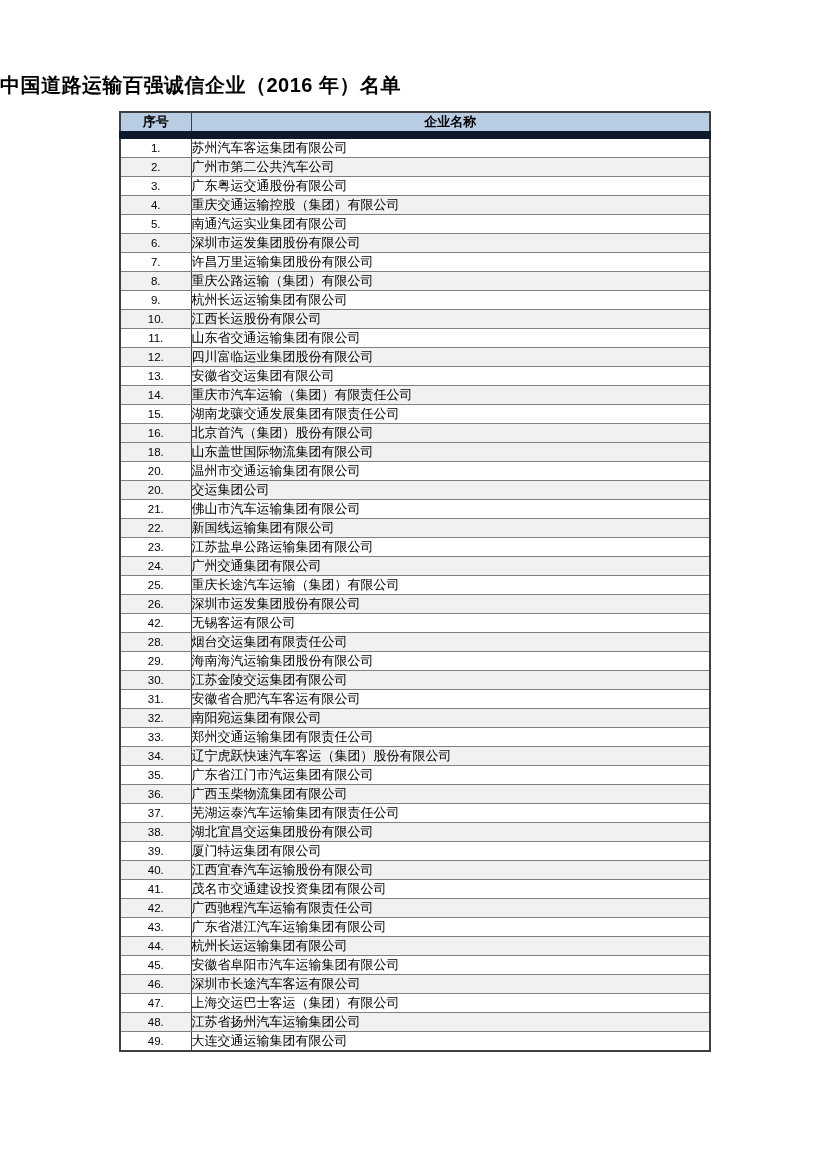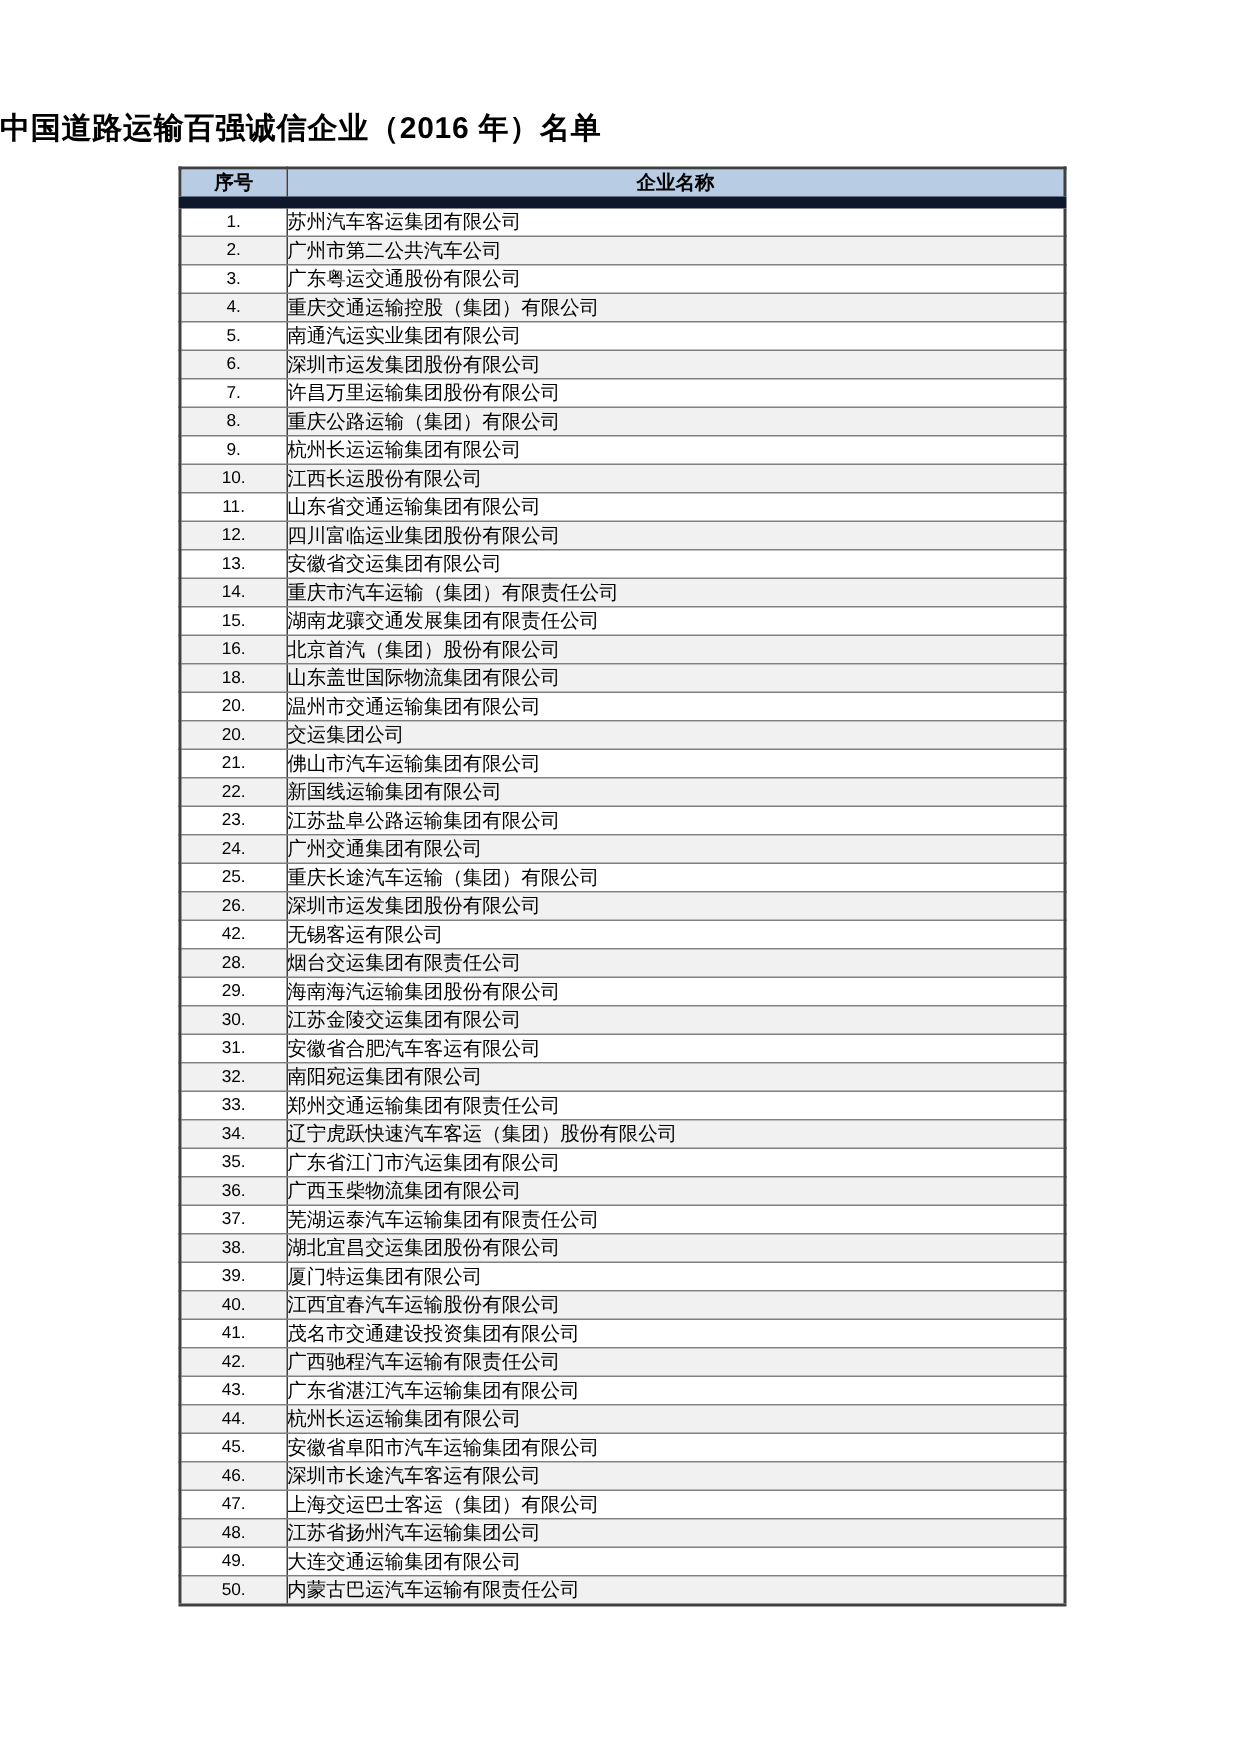--- a/index.html
+++ b/index.html
@@ -287,19 +287,15 @@
           <td class="cell-name">上海交运巴士客运（集团）有限公司</td>
         </tr>
         <tr class="alt">
           <td class="cell-no">48.</td>
           <td class="cell-name">江苏省扬州汽车运输集团公司</td>
         </tr>
         <tr>
           <td class="cell-no">49.</td>
           <td class="cell-name">大连交通运输集团有限公司</td>
         </tr>
-        <tr class="alt">
-          <td class="cell-no">50.</td>
-          <td class="cell-name">内蒙古巴运汽车运输有限责任公司</td>
-        </tr>
       </tbody>
   </table>
 </div>
 
 </body></html>

